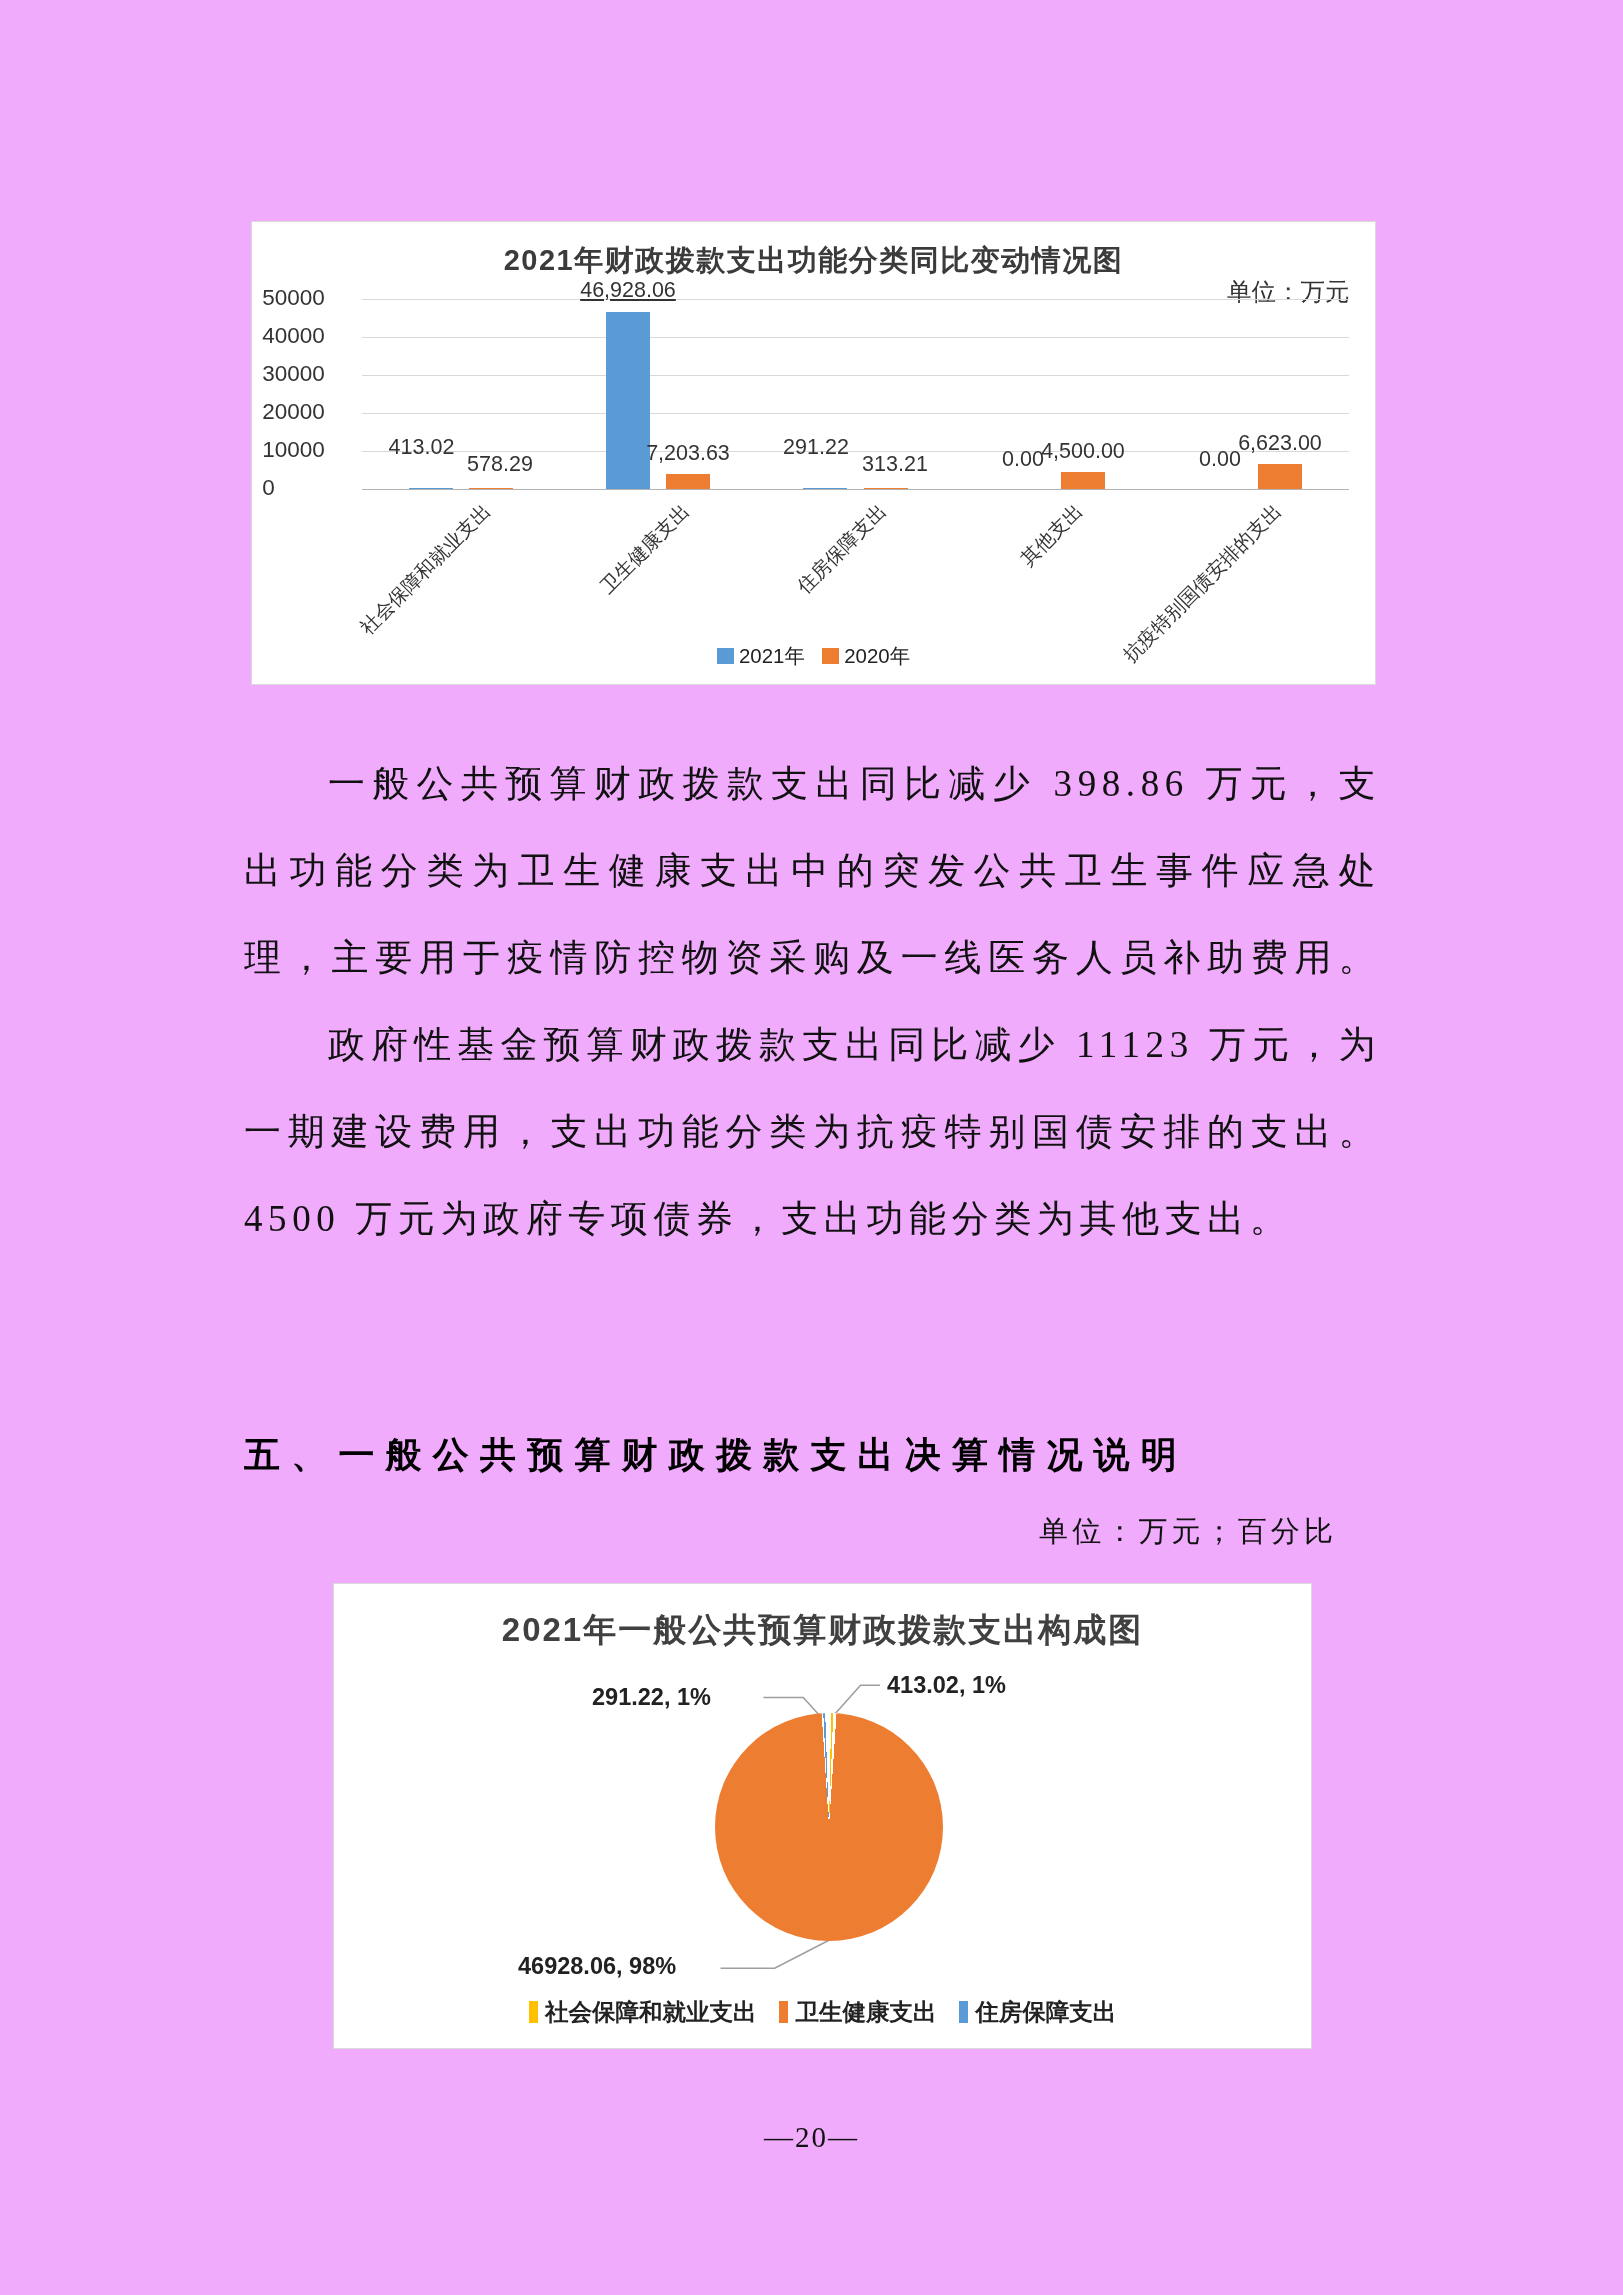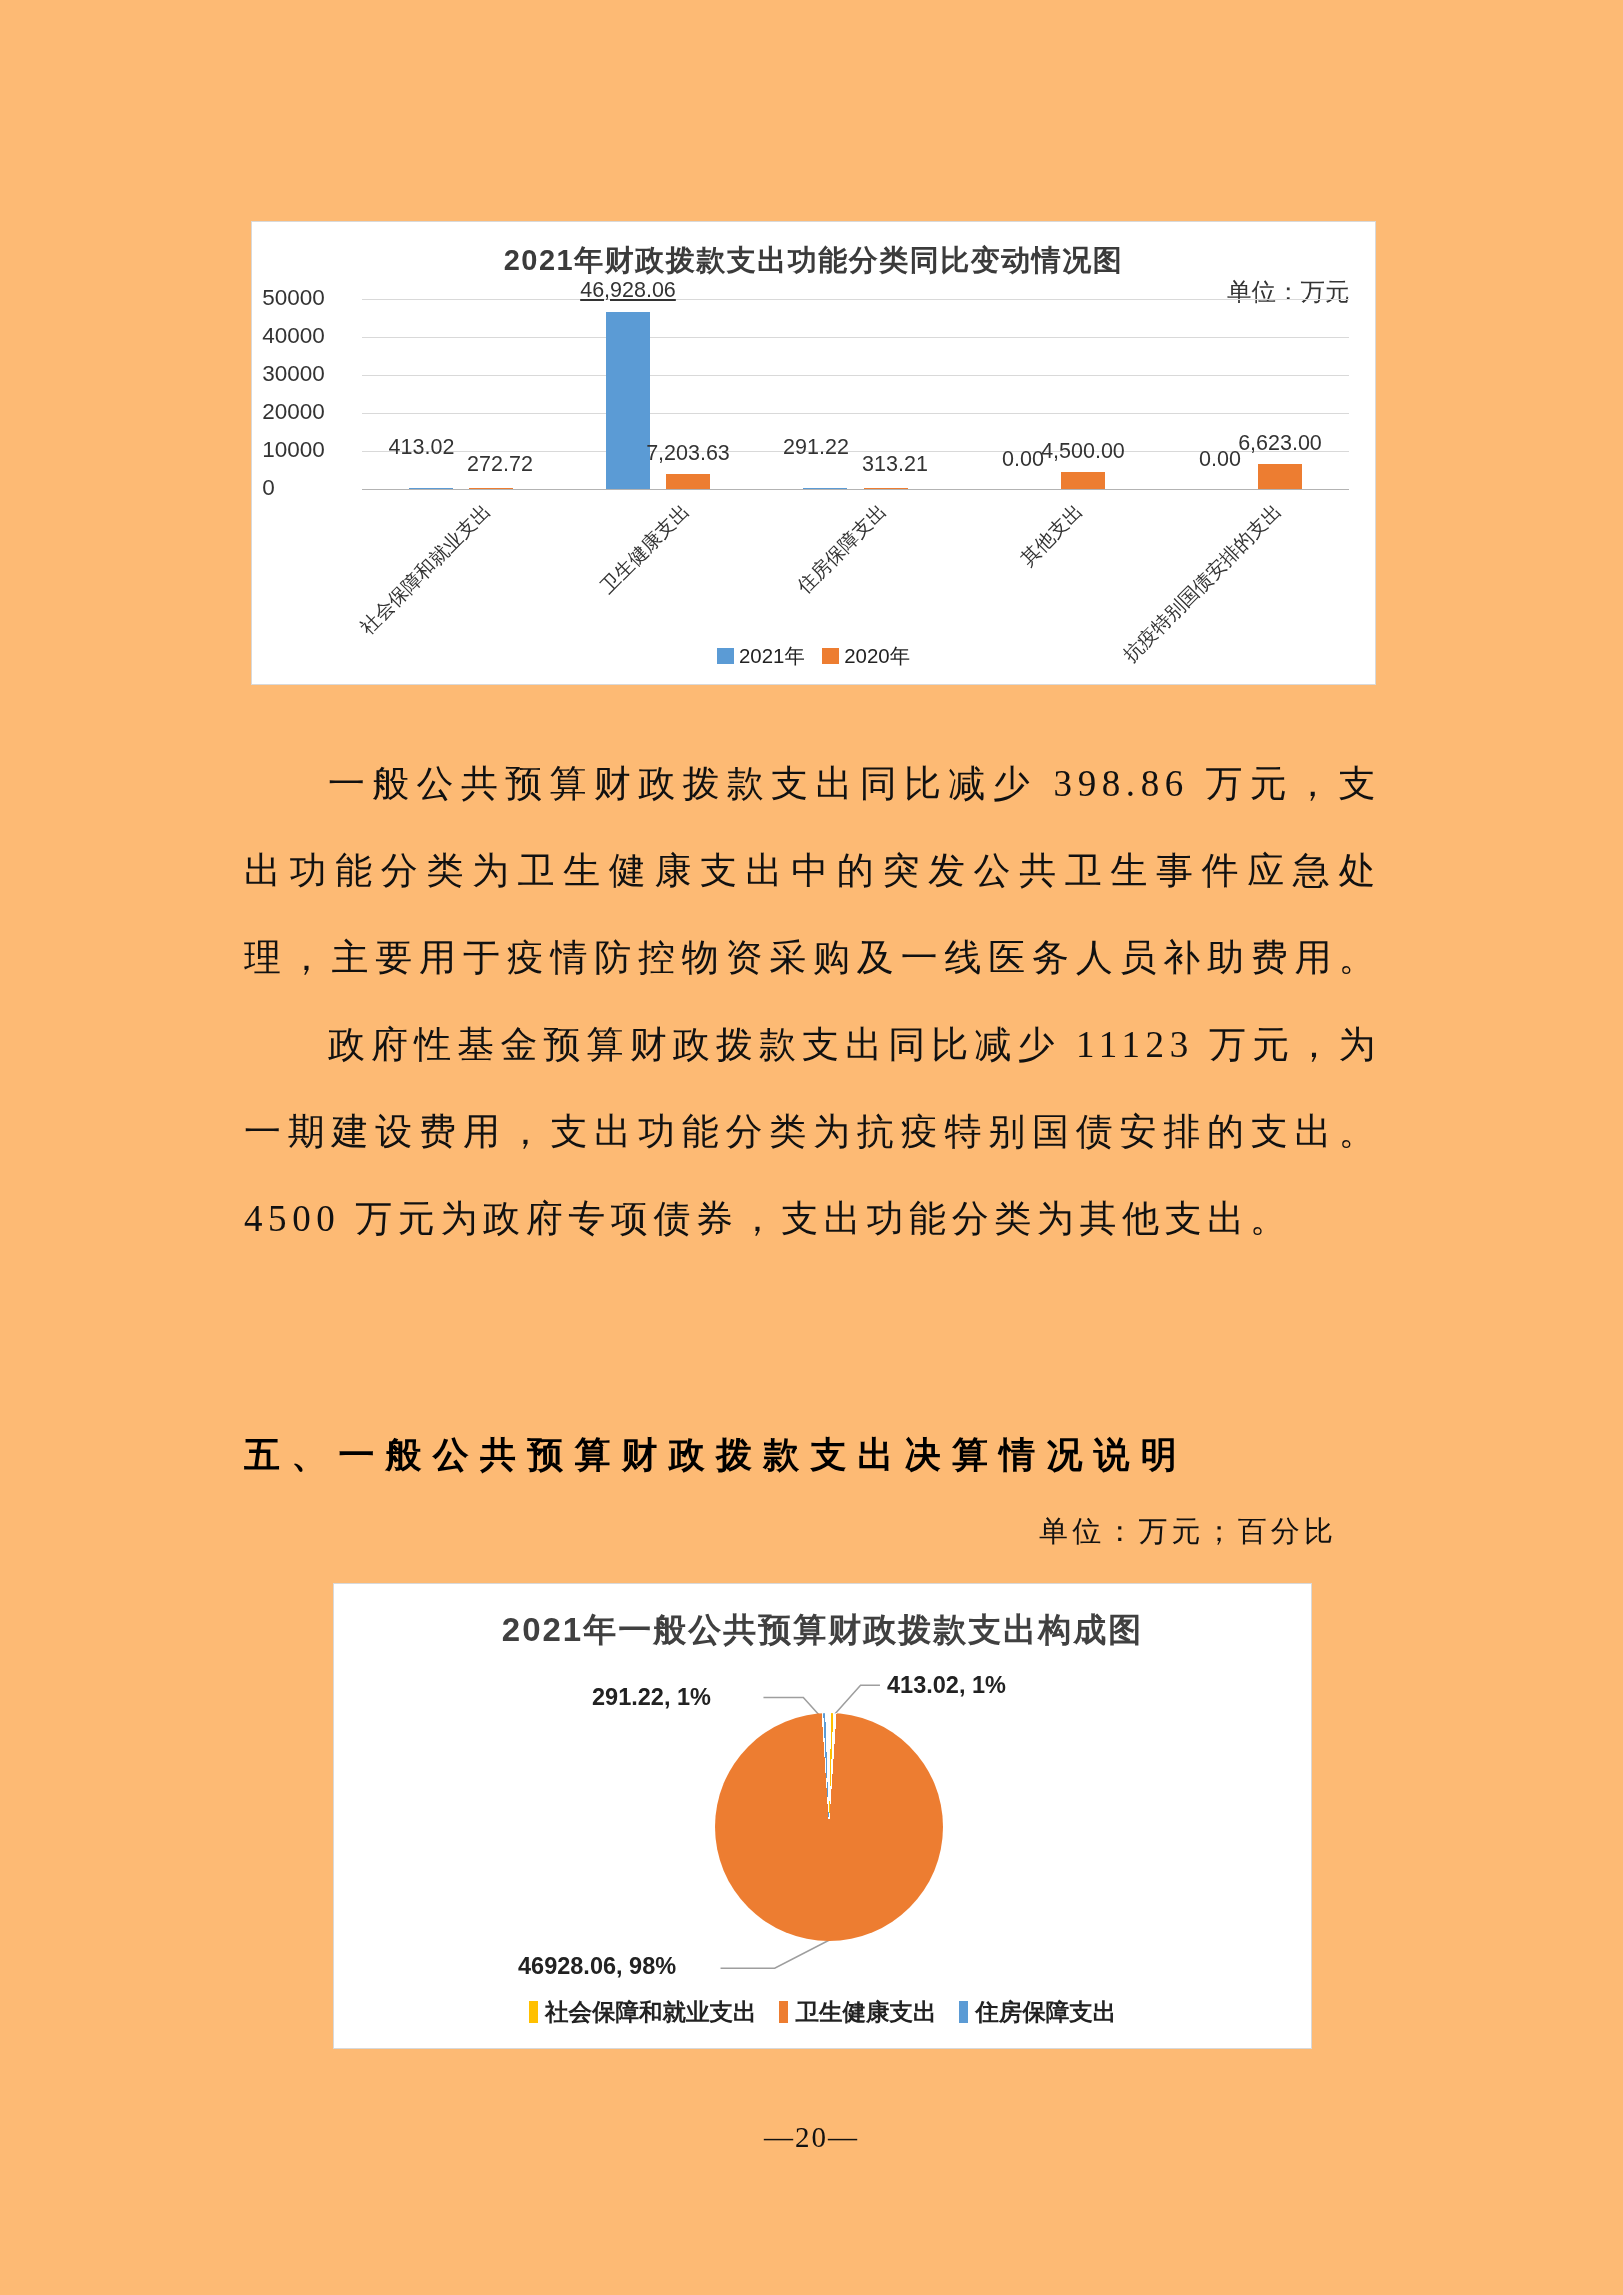--- a/index.html
+++ b/index.html
@@ -1,16 +1,16 @@
 <!DOCTYPE html>
 <html style="font-size:8.2px"><head>
 <meta charset="utf-8">
 <style>
   html,body{margin:0;padding:0;background:#e8e8e8;}
-  .page{position:relative;width:1623px;height:2295px;background:#fdba74;margin:0 auto;overflow:hidden;
+  .page{position:relative;width:1623px;height:2295px;background:#f0abfc;margin:0 auto;overflow:hidden;
         font-family:"Liberation Serif", serif;color:#1a1a1a;}
 
   
   .chart-box{position:absolute;background:#fff;border:1px solid #d9d9d9;box-sizing:border-box;overflow:hidden;}
   .bar-box{left:251px;top:221px;width:1125px;height:464px;font-family:"Liberation Sans",sans-serif;}
   .pie-box{left:327px;top:1583px;width:979px;height:466px;font-family:"Liberation Sans",sans-serif;margin-left:6px;}
 
   .bar-title{position:absolute;top:19.4px;left:0;width:100%;text-align:center;font-size:29px;font-weight:600;color:#3b3b3b;letter-spacing:1.5px;}
   .bar-unit{position:absolute;top:53px;right:25.6px;font-size:24.5px;color:#333;}
   .plot{position:absolute;left:110px;top:77px;width:987px;height:190px;
@@ -65,21 +65,21 @@
     <div class="plot" id="barPlot">
         <div class="bar" style="left: 47px; width: 44px; height: 1.5px; background: rgb(91, 155, 213);"></div>
         <div class="bar-label" style="left: -22.5px; bottom: 29px;">413.02</div>
         <div class="bar" style="left: 244px; width: 44px; height: 177px; background: rgb(91, 155, 213);"></div>
         <div class="bar-label" style="left: 184px; bottom: 186px; text-decoration: underline;">46,928.06</div>
         <div class="bar" style="left: 441px; width: 44px; height: 1px; background: rgb(91, 155, 213);"></div>
         <div class="bar-label" style="left: 372px; bottom: 29px;">291.22</div>
         <div class="bar-label" style="left: 579px; bottom: 17.4px;">0.00</div>
         <div class="bar-label" style="left: 776px; bottom: 17.4px;">0.00</div>
         <div class="bar" style="left: 107px; width: 44px; height: 1.5px; background: rgb(237, 125, 49);"></div>
-        <div class="bar-label" style="left: 56px; bottom: 12.3px;">272.72</div>
+        <div class="bar-label" style="left: 56px; bottom: 12.3px;">578.29</div>
         <div class="bar" style="left: 304px; width: 44px; height: 15.3px; background: rgb(237, 125, 49);"></div>
         <div class="bar-label" style="left: 244px; bottom: 23.5px;">7,203.63</div>
         <div class="bar" style="left: 502px; width: 44px; height: 1px; background: rgb(237, 125, 49);"></div>
         <div class="bar-label" style="left: 451px; bottom: 12.3px;">313.21</div>
         <div class="bar" style="left: 699px; width: 44px; height: 17px; background: rgb(237, 125, 49);"></div>
         <div class="bar-label" style="left: 639px; bottom: 25px;">4,500.00</div>
         <div class="bar" style="left: 896px; width: 44px; height: 25px; background: rgb(237, 125, 49);"></div>
         <div class="bar-label" style="left: 836px; bottom: 33px;">6,623.00</div>
       </div>
     <div class="cats" id="catLabels">

